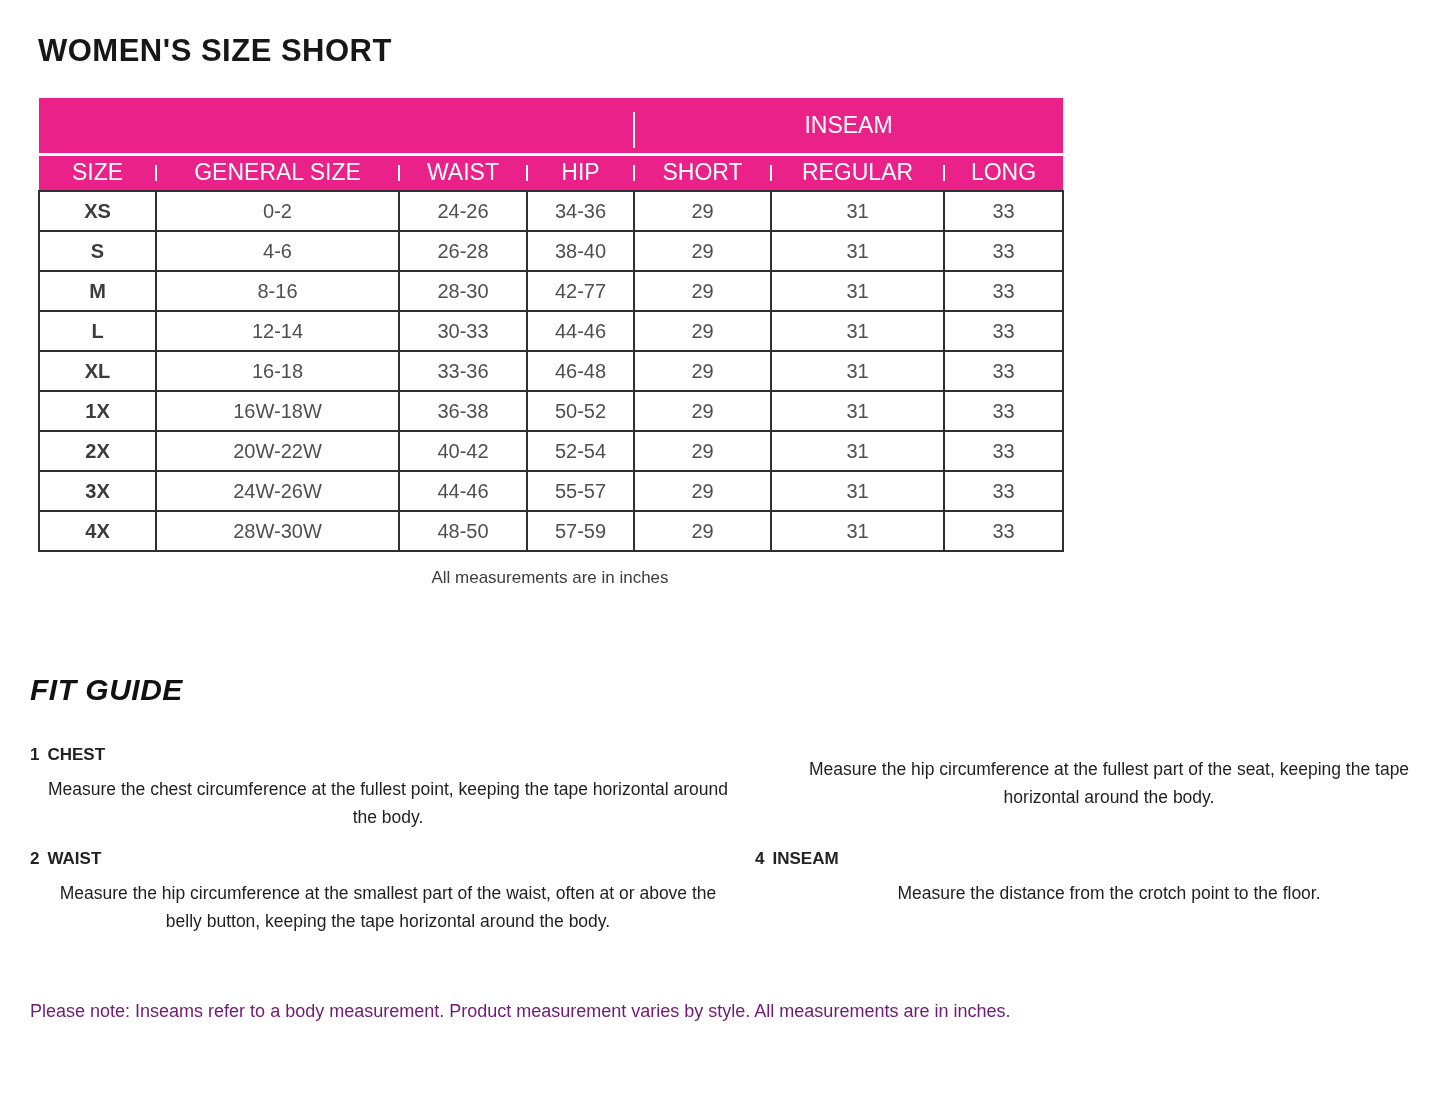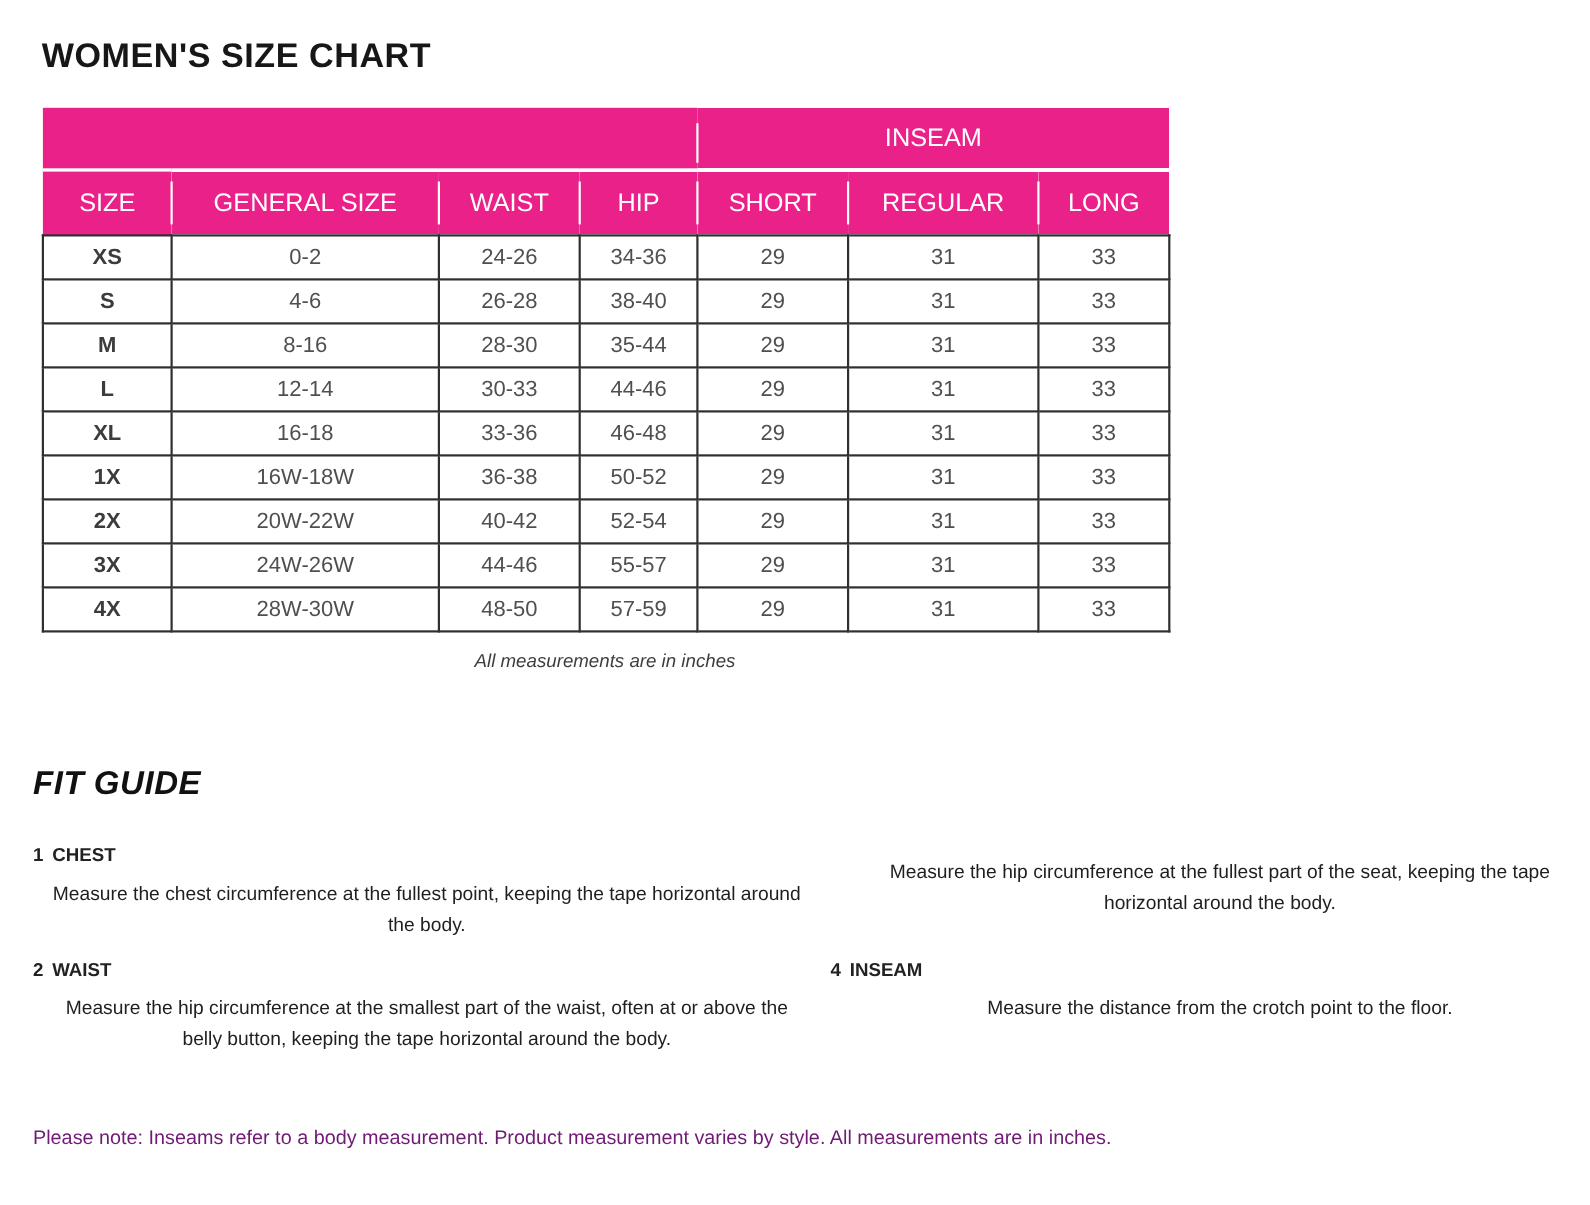--- a/index.html
+++ b/index.html
@@ -28,21 +28,21 @@
   }
   thead th {
     background: #EA2188;
     color: #ffffff;
     font-weight: 400;
     text-align: center;
     vertical-align: middle;
     border: none;
   }
   tr.hrow1 th { height: 56px; border-bottom: 3px solid #ffffff; font-size: 23px; }
-  tr.hrow2 th { height: 60px; font-size: 23px; }
+  tr.hrow2 th { height: 37px; font-size: 23px; }
   th.has-div { position: relative; }
   th.has-div::before {
     content: "";
     position: absolute;
     left: -1px; top: 9px; bottom: 9px;
     width: 2px;
     background: #ffffff;
   }
   tr.hrow1 th.has-div::before { top: 14px; bottom: 5px; }
 
@@ -54,21 +54,20 @@
     font-size: 20px;
     color: #4f4f4f;
     background: #ffffff;
   }
   tbody td.size-col { font-weight: bold; color: #3c3c3c; margin-top: 20px; }
 
   .footnote {
     width: 1024px;
     margin: 16px 0 0 38px;
     text-align: center;
-    font-style: italic;
     font-size: 17px;
     color: #3d3d3d;
   }
 
   h2.fit-guide-title {
     margin: 85px 0 0 30px;
     font-size: 30px;
     font-weight: bold;
     color: #111111;
     letter-spacing: 0.5px;
@@ -96,21 +95,21 @@
     margin: 66px 0 0 30px;
     font-size: 18px;
     color: #701a75;
   }
 </style>
 </head>
 <body>
 
 <div class="page">
 
-  <h1 class="page-title">WOMEN'S SIZE CHART</h1>
+  <h1 class="page-title">WOMEN'S SIZE SHORT</h1>
 
   <table class="size-chart">
     <colgroup>
       <col style="width:117px">
         <col style="width:243px">
         <col style="width:128px">
         <col style="width:107px">
       <col style="width:137px">
         <col style="width:173px">
         <col style="width:119px">
@@ -146,21 +145,21 @@
         <td>26-28</td>
         <td>38-40</td>
         <td>29</td>
         <td>31</td>
         <td>33</td>
       </tr>
       <tr>
         <td class="size-col">M</td>
         <td>8-16</td>
         <td>28-30</td>
-        <td>35-44</td>
+        <td>42-77</td>
         <td>29</td>
         <td>31</td>
         <td>33</td>
       </tr>
       <tr>
         <td class="size-col">L</td>
         <td>12-14</td>
         <td>30-33</td>
         <td>44-46</td>
         <td>29</td>

